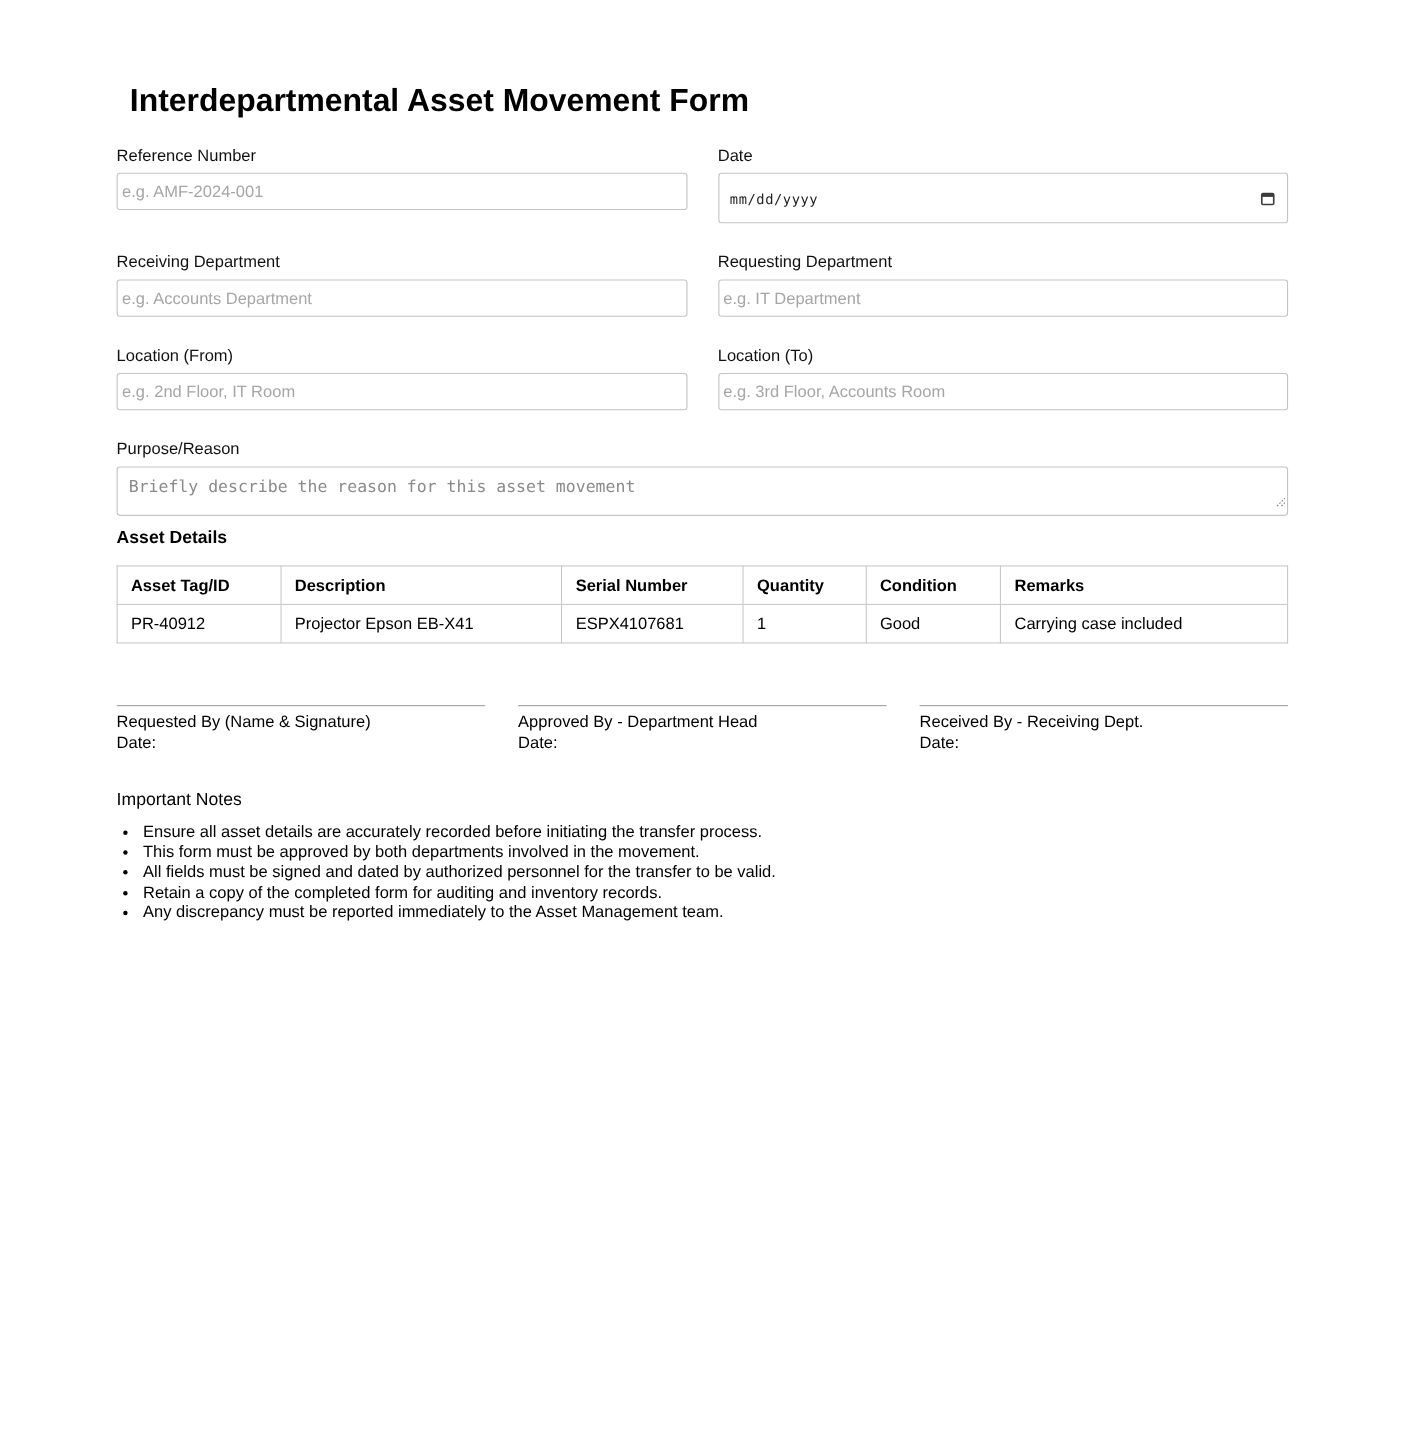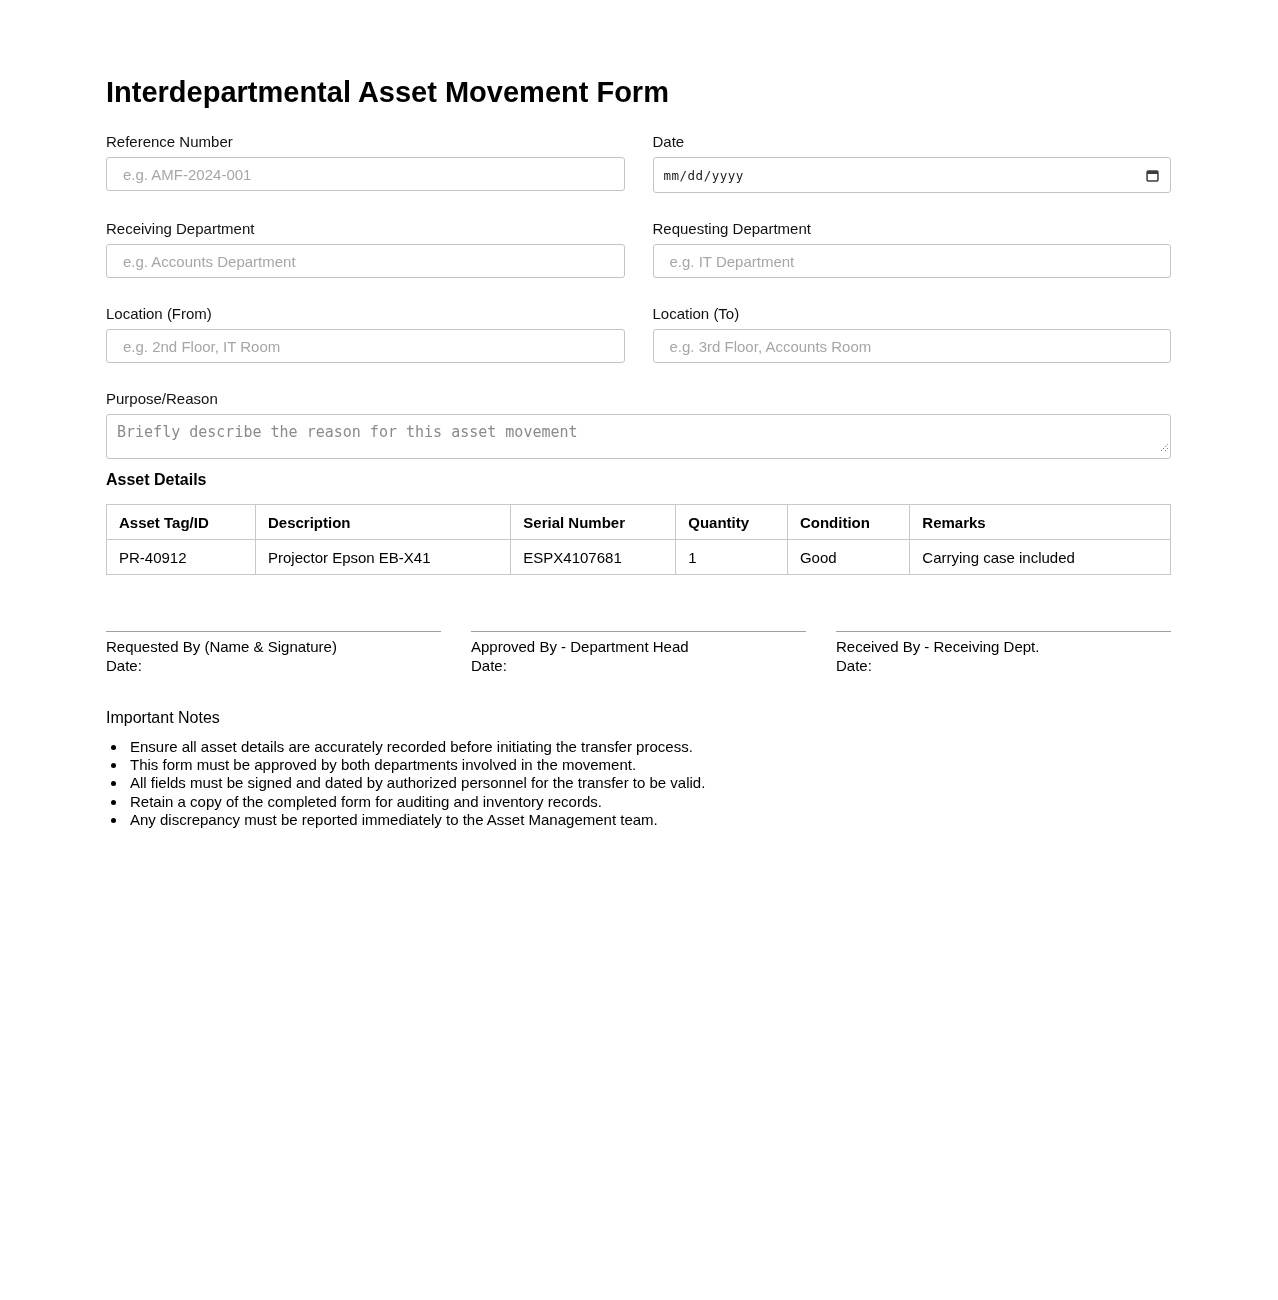--- a/index.html
+++ b/index.html
@@ -9,21 +9,21 @@
     font-family: "Liberation Sans", "DejaVu Sans", sans-serif;
     color: #000;
   }
   .page {
     width: 1278px;
     height: 1300px;
     background: #fff;
     padding: 76px 107px 0 106px;
   }
   h1.title {
-    margin: 0 0 24px 0;
+    margin: 0 0 24px 12px;
     font-size: 29px;
     font-weight: bold;
     letter-spacing: 0;
   }
   .grid2 {
     display: grid;
     grid-template-columns: 1fr 1fr;
     column-gap: 28px;
     margin-bottom: 27px;
   }
@@ -32,31 +32,31 @@
     font-size: 15px;
     color: #111;
     margin-bottom: 6px;
     line-height: 18px;
   }
   .text-input {
     width: 100%;
     height: 34px;
     border: 1px solid #c4c4c4;
     border-radius: 3px;
-    padding: 0 16px;
+    padding: 0 4px;
     font-size: 15px;
     font-family: "Liberation Sans", sans-serif;
     color: #222;
     background: #fff;
     outline: none;
   }
   .text-input::placeholder { color: #a6a6a6; opacity: 1; }
   .date-input {
     width: 100%;
-    height: 36px;
+    height: 46px;
     border: 1px solid #c4c4c4;
     border-radius: 3px;
     padding: 0 10px;
     background: #fff;
     display: flex;
     align-items: center;
     justify-content: space-between;
     cursor: default;
   }
   .date-text {

